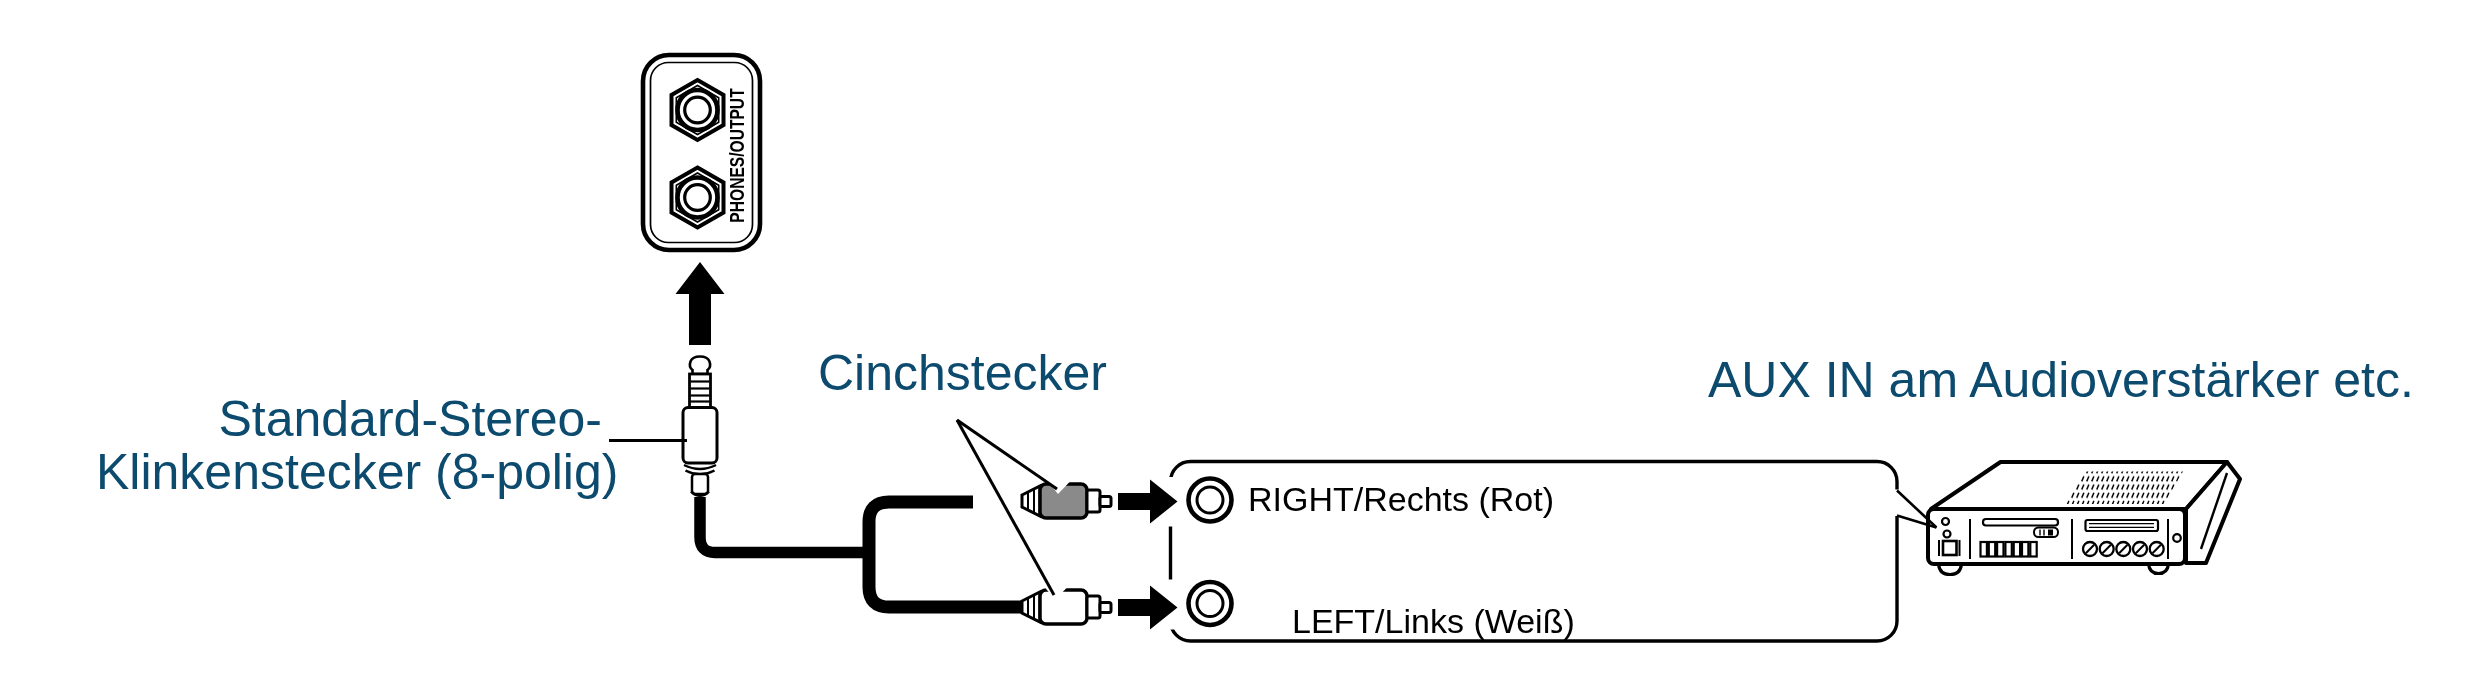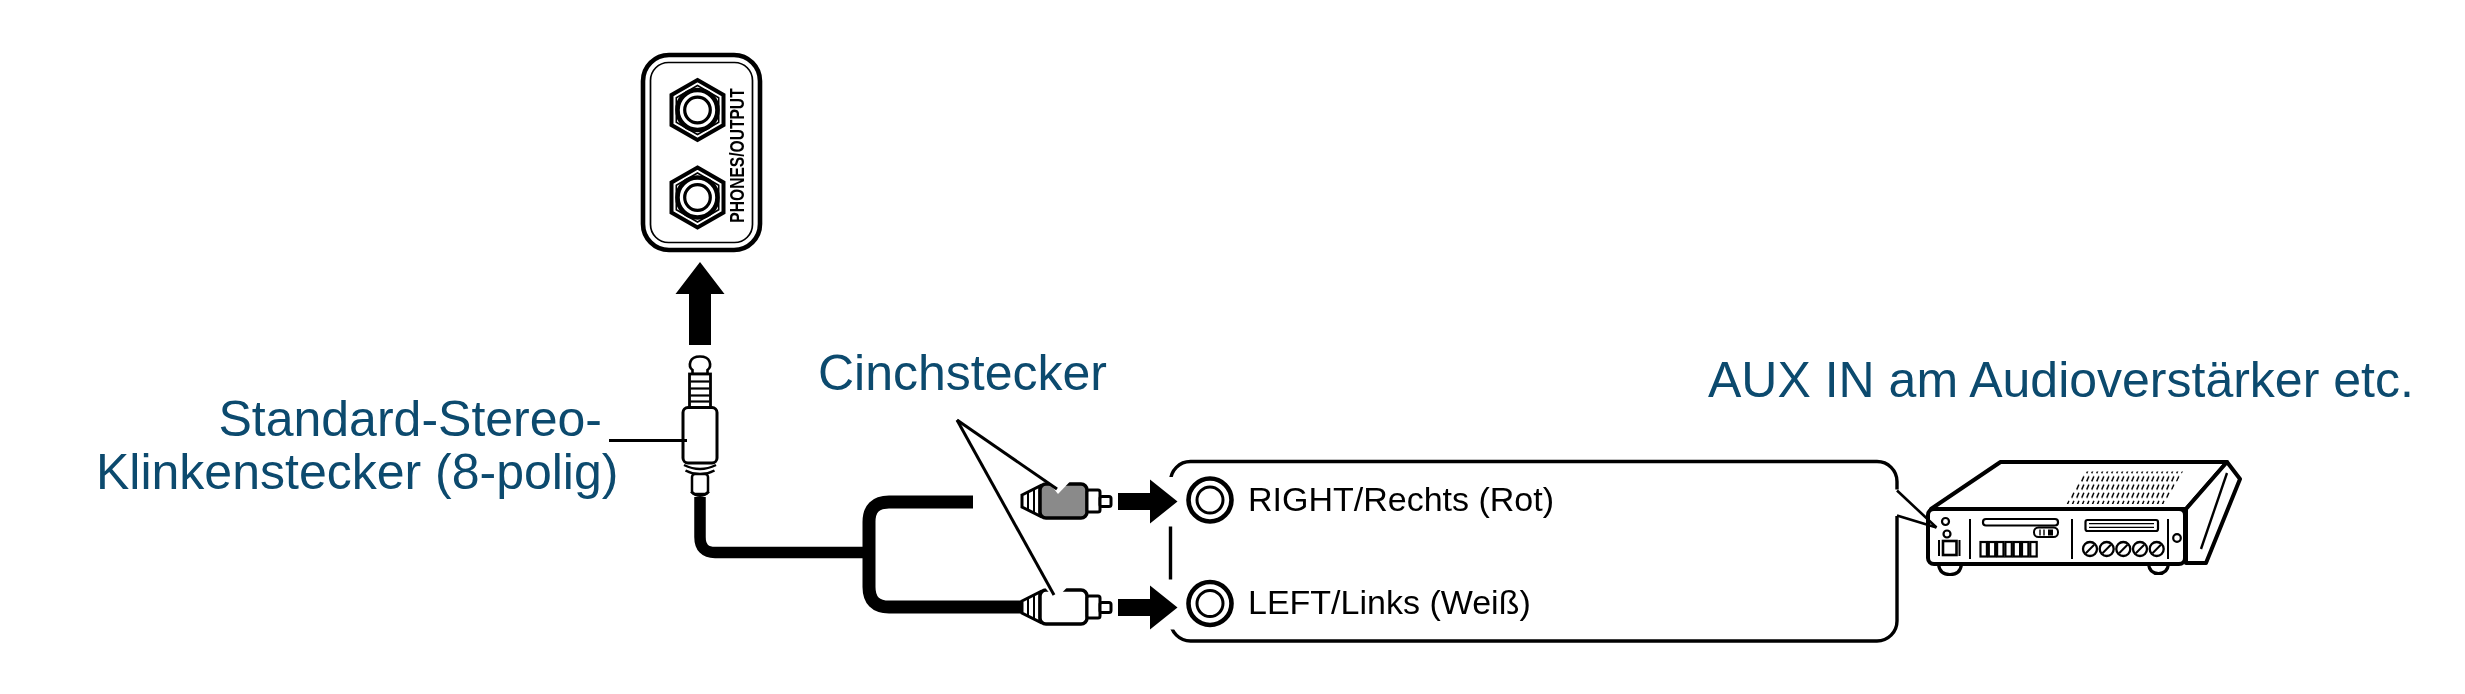--- a/index.html
+++ b/index.html
@@ -25,21 +25,21 @@
   }
   .lbl-cinch{left:818px;top:347px;}
   .lbl-aux{left:1708px;top:354px;}
   .panel-row{
     position:absolute;
     left:1248px;
     font-size:34px;line-height:46px;
     white-space:nowrap;color:#000;
   }
   .row-right{top:476px;}
-  .row-left{top:579px;}
+  .row-left{top:598px;margin-left:44px;}
   .lbl-phones{
     position:absolute;
     left:737px;top:155px;
     width:0;height:0;
     display:flex;align-items:center;justify-content:center;
     overflow:visible;
   }
   .lbl-phones span{
     display:block;
     white-space:nowrap;

